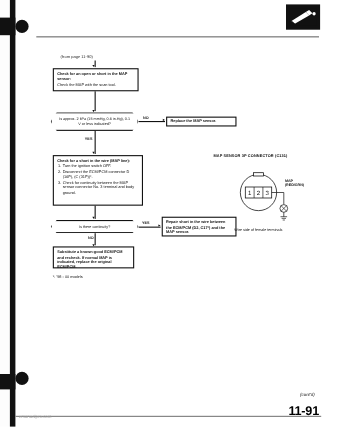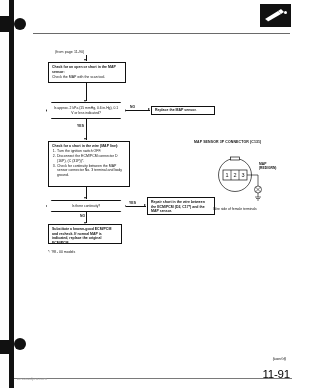--- a/index.html
+++ b/index.html
@@ -194,21 +194,21 @@
   .contd {
     position: absolute;
     font-size: 4px;
     color: #111;
     font-style: italic;
   }
   .pageno {
     position: absolute;
     right: 10px; bottom: 8px;
     font-size: 11.5px;
-    font-weight: normal;
+    font-weight: bold;
     letter-spacing: -0.2px;
     color: #000;
   }
   .watermark {
     position: absolute;
     left: 17px; bottom: 7px;
     font-size: 4px;
     color: #9b9b9b;
     white-space: nowrap;
   }

